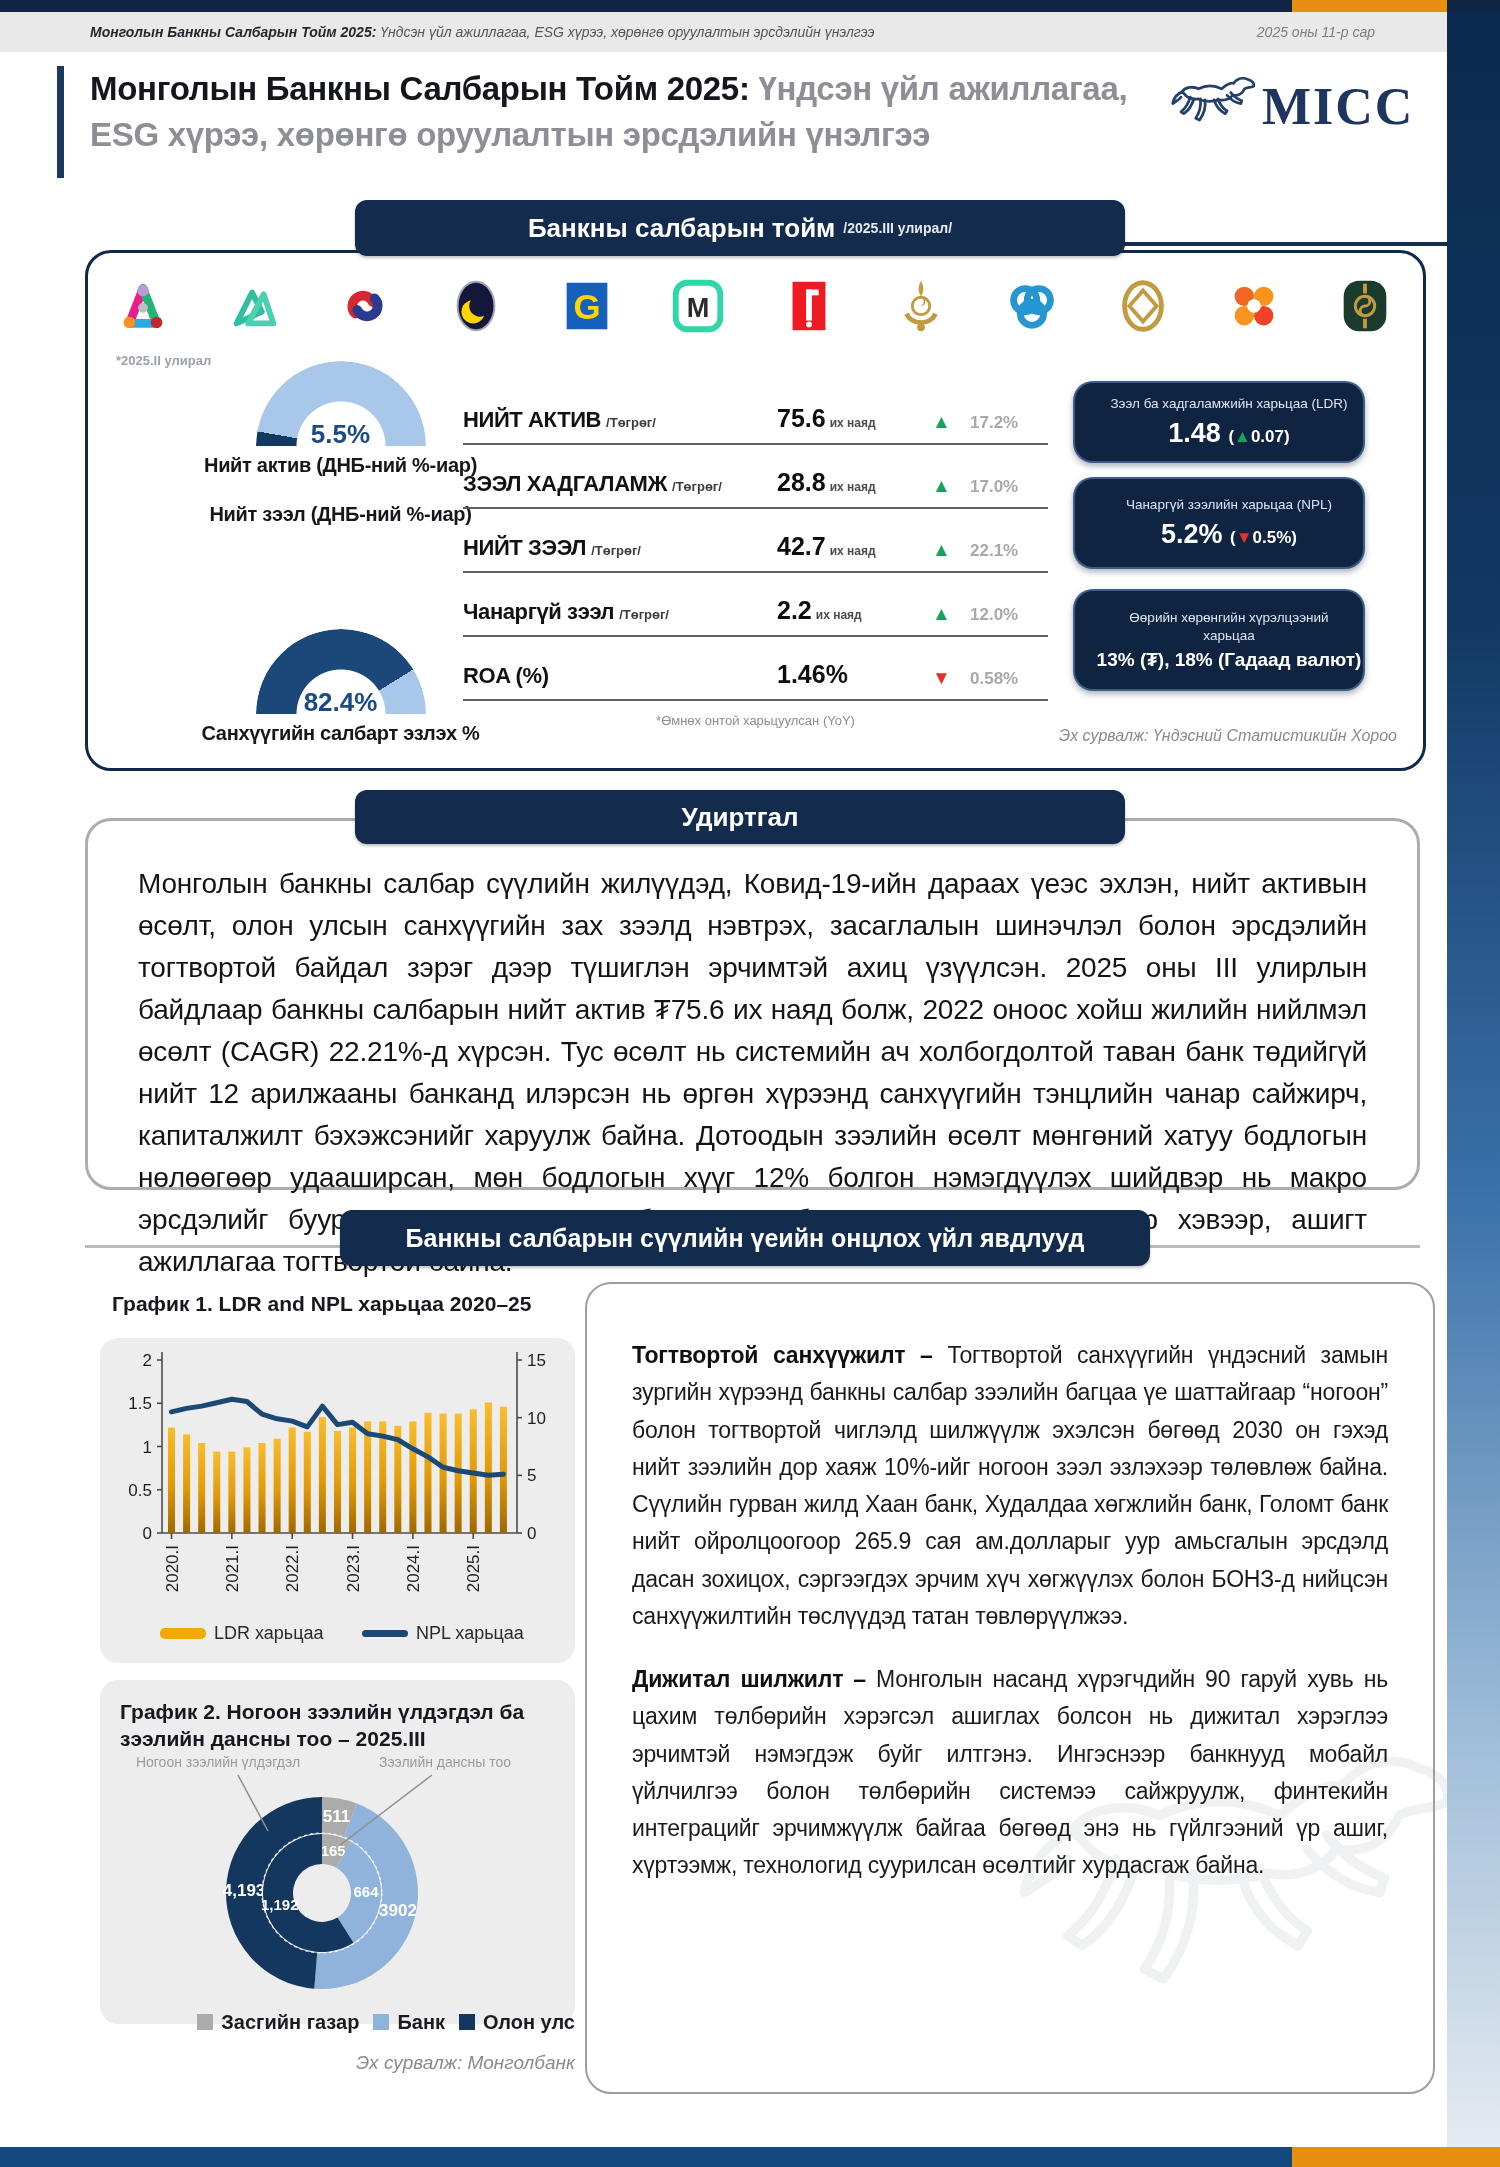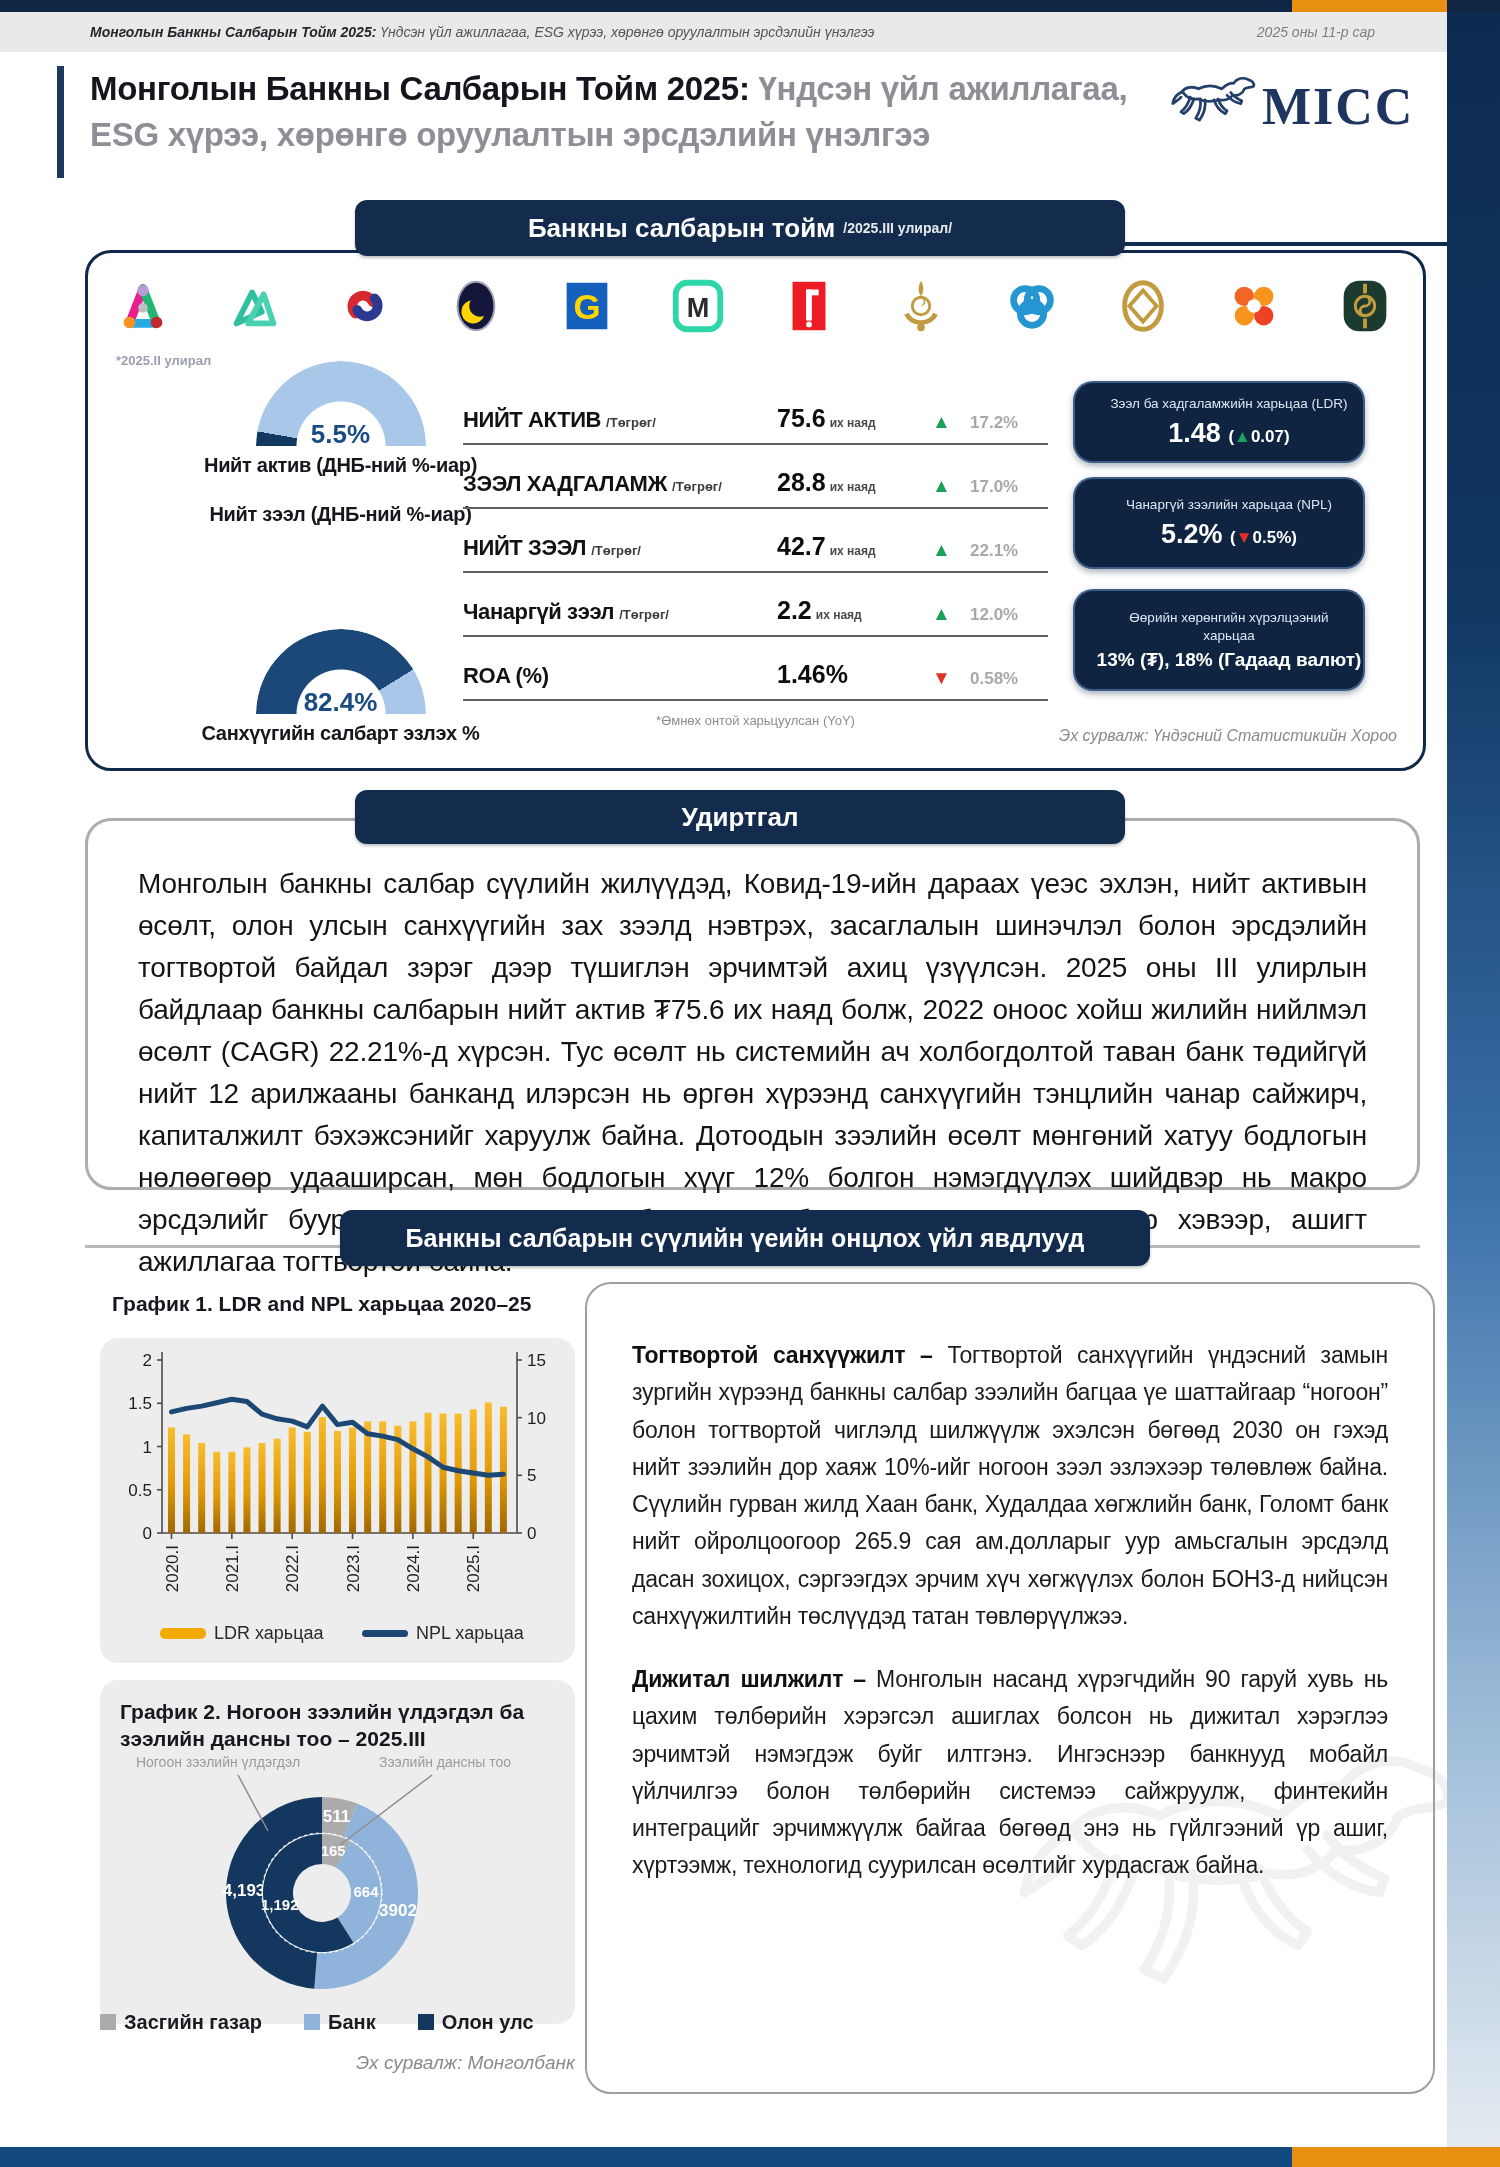--- a/index.html
+++ b/index.html
@@ -86,21 +86,21 @@
   .intro-card{position:absolute;left:85px;top:818px;width:1335px;height:372px;background:#fff;
     border:3px solid #ADADAD;border-radius:26px;z-index:2;box-sizing:border-box;padding:42px 50px 0 50px;}
   .intro-text{font-size:28px;line-height:1.5;color:#141414;text-align:justify;letter-spacing:-0.2px;}
 
   
   .chart1-title{position:absolute;left:112px;top:1292px;width:460px;font-size:21px;font-weight:bold;color:#17181F;z-index:2;}
   .chart-panel{position:absolute;background:#EDEDED;border-radius:18px;z-index:2;}
   #chart1-panel{left:100px;top:1338px;width:475px;height:325px;}
   #chart2-panel{left:100px;top:1680px;width:475px;height:344px;}
   .chart2-title{padding:18px 20px 0 20px;font-size:21px;font-weight:bold;color:#17181F;line-height:1.3;}
-  .donut-legend{display:flex;justify-content:flex-start;gap:42px;margin-top:2px;}
+  .donut-legend{display:flex;justify-content:flex-end;gap:14px;margin-top:2px;}
   .dl-item{display:flex;align-items:center;gap:8px;}
   .dl-swatch{width:16px;height:16px;display:inline-block;}
   .dl-label{font-size:20px;font-weight:600;color:#1B1C22;}
   .chart2-source{position:absolute;left:100px;top:2052px;width:475px;text-align:right;
     font-size:19px;font-style:italic;color:#8A8A8A;z-index:2;}
 
   .events-card{position:absolute;left:585px;top:1282px;width:850px;height:812px;background:transparent;
     border:2.5px solid #9F9F9F;border-radius:26px;z-index:2;box-sizing:border-box;padding:30px 45px 0 45px;}
   .event-p{font-size:23px;line-height:1.62;color:#1b1b1b;text-align:justify;margin-bottom:26px;letter-spacing:-0.2px;}
   .event-p .lead{font-weight:bold;color:#0f0f14;}

